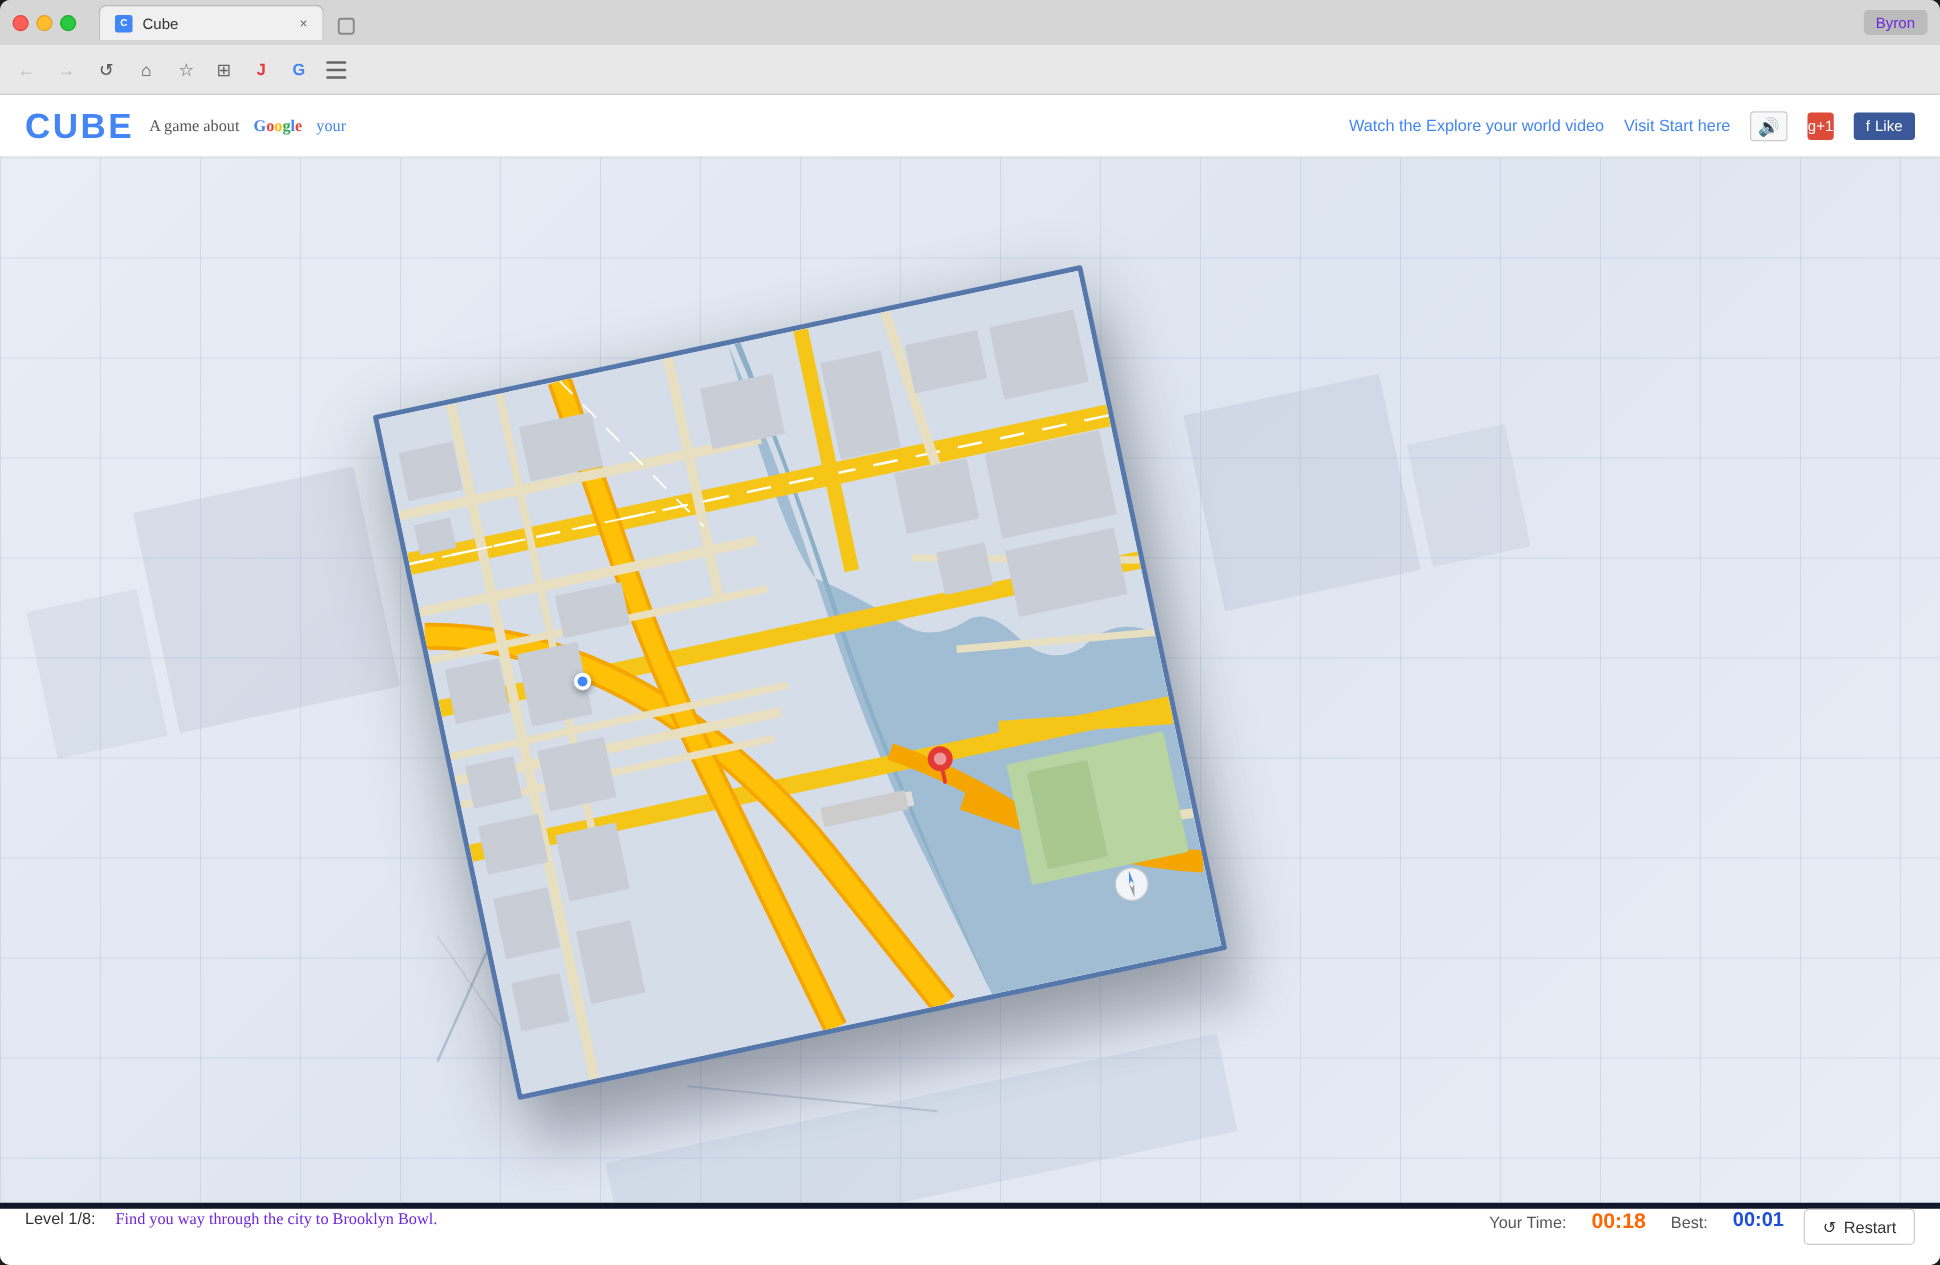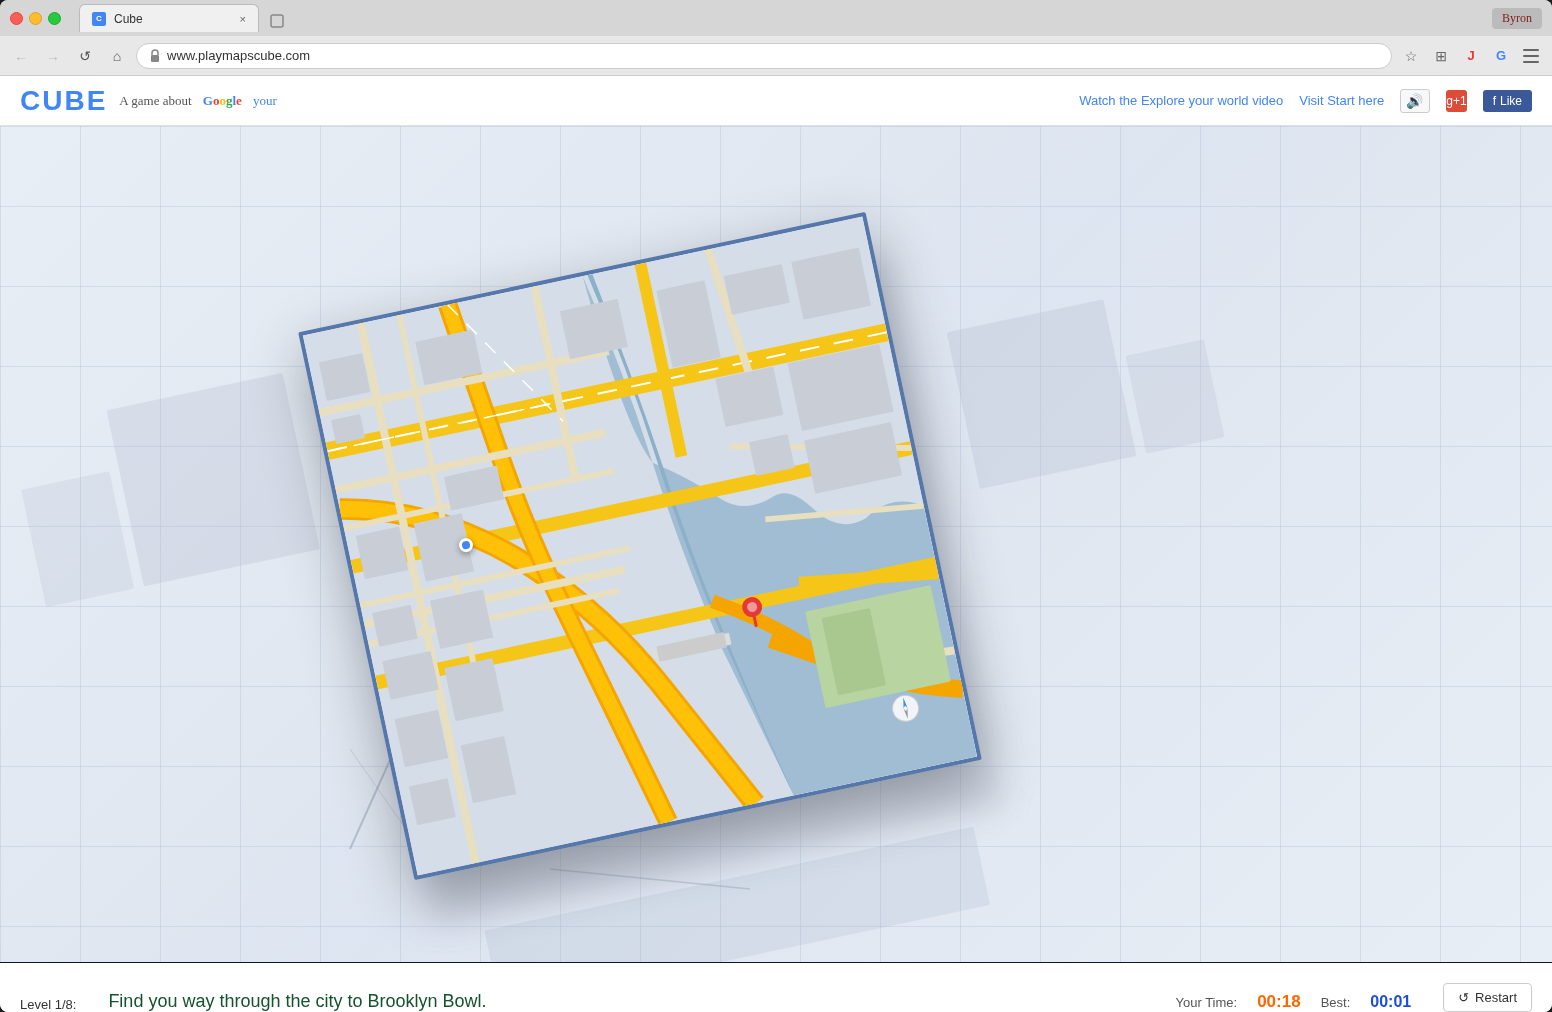--- a/index.html
+++ b/index.html
@@ -102,22 +102,21 @@
       cursor: pointer;
       margin-left: 4px;
     }
 
     .user-name {
       margin-left: auto;
       background: #bbb;
       padding: 3px 10px;
       border-radius: 4px;
       font-size: 12px;
-      color: #7f1d1d;
-      font-family: Liberation Serif, serif;
+      color: #6d28d9;
     }
 
     
     .nav-bar {
       height: 40px;
       background: #e8e8e8;
       display: flex;
       align-items: center;
       padding: 0 8px;
       gap: 6px;
@@ -324,35 +323,36 @@
       transform: rotate(-12deg) translateY(20px);
       background: rgba(150,160,180,0.3);
       filter: blur(15px);
       z-index: 5;
     }
 
     
     .bottom-bar {
       height: 50px;
       background: white;
-      border-top: 1px solid #0f172a;
-      display: flex;
-      align-items: flex-end;
+      border-top: 5px solid #0f172a;
+      display: flex;
+      align-items: flex-start;
       padding: 0 20px;
-      gap: 32px;
+      gap: 16px;
     }
 
     .level-info {
       font-size: 13px;
       color: #333;
     }
 
     .level-task {
-      color: #14532d;
-      font-size: 18px;
+      color: #6d28d9;
+      font-size: 13px;
+      font-family: Liberation Serif, serif;
     }
 
     .time-section {
       margin-left: auto;
       display: flex;
       align-items: center;
       gap: 20px;
     }
 
     .time-label {
@@ -454,27 +454,20 @@
     <div class="nav-btn disabled">
       <span>→</span>
     </div>
     <div class="nav-btn">
       <span>↺</span>
     </div>
     <div class="nav-btn">
       <span>⌂</span>
     </div>
 
-    <div class="address-bar">
-      <svg width="12" height="14" viewBox="0 0 12 14">
-        <rect x="2" y="6" width="8" height="7" rx="1" fill="#888"></rect>
-        <path d="M3 6V4a3 3 0 0 1 6 0v2" fill="none" stroke="#888" stroke-width="1.5"></path>
-      </svg>
-      <span class="address-bar-url">www.playmapscube.com</span>
-    </div>
 
     <div class="nav-icons-right">
       <div class="nav-icon">☆</div>
       <div class="nav-icon">⊞</div>
       <div class="nav-icon" style="color:#e53935; font-weight:bold; font-size:13px;">J</div>
       <div class="nav-icon" style="color:#4285f4; font-weight:bold; font-size:13px;">G</div>
       <div class="nav-icon">
         <div class="menu-btn">
           <div class="menu-line"></div>
           <div class="menu-line"></div>

